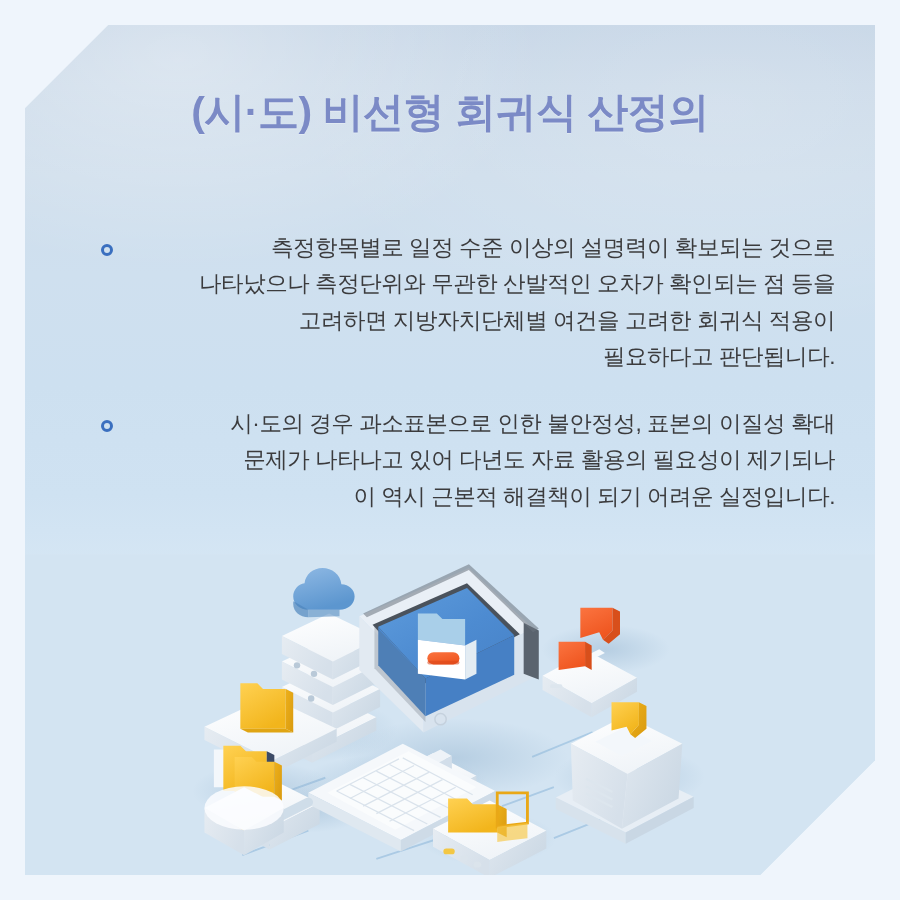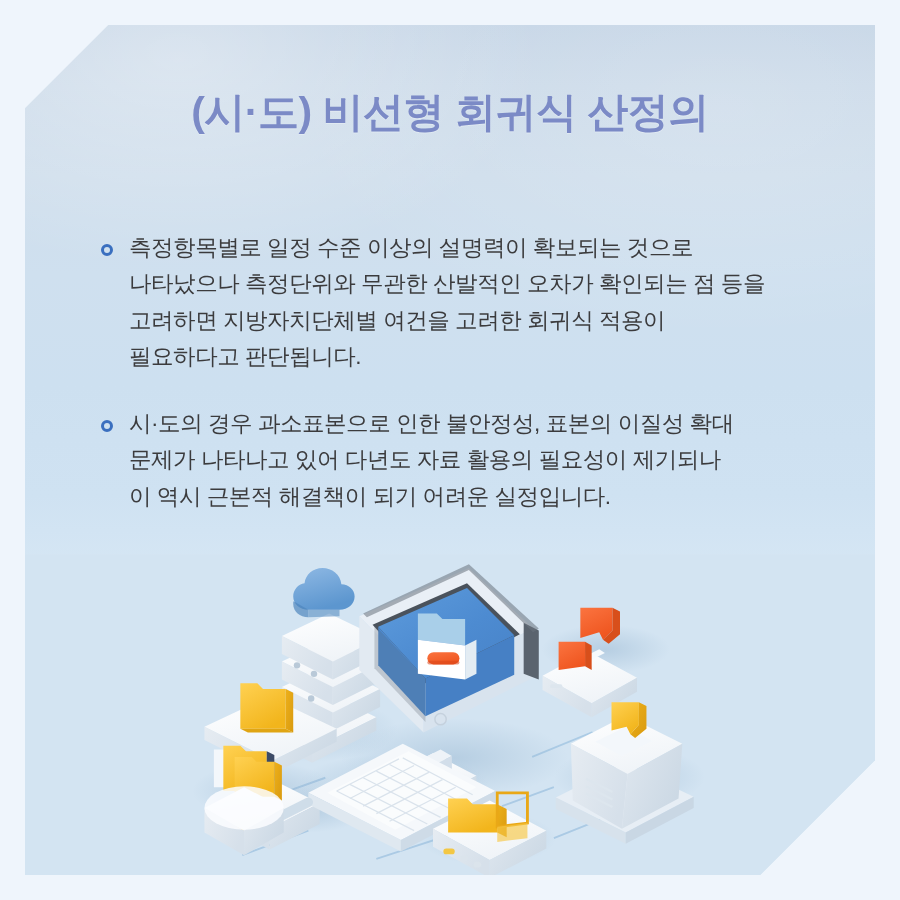--- a/index.html
+++ b/index.html
@@ -99,20 +99,21 @@
     border: 3.5px solid #3a6fbf;
     background: transparent;
   }
   .bullet-text {
     color: #3b3b3d;
     font-size: 22.5px;
     line-height: 1.62;
     font-weight: 400;
     letter-spacing: -0.45px;
     white-space: pre-line;
+    text-align: right;
   }
 
   
   .illustration {
     position: absolute;
     left: 0;
     right: 0;
     top: 520px;
     height: 355px;
   }

